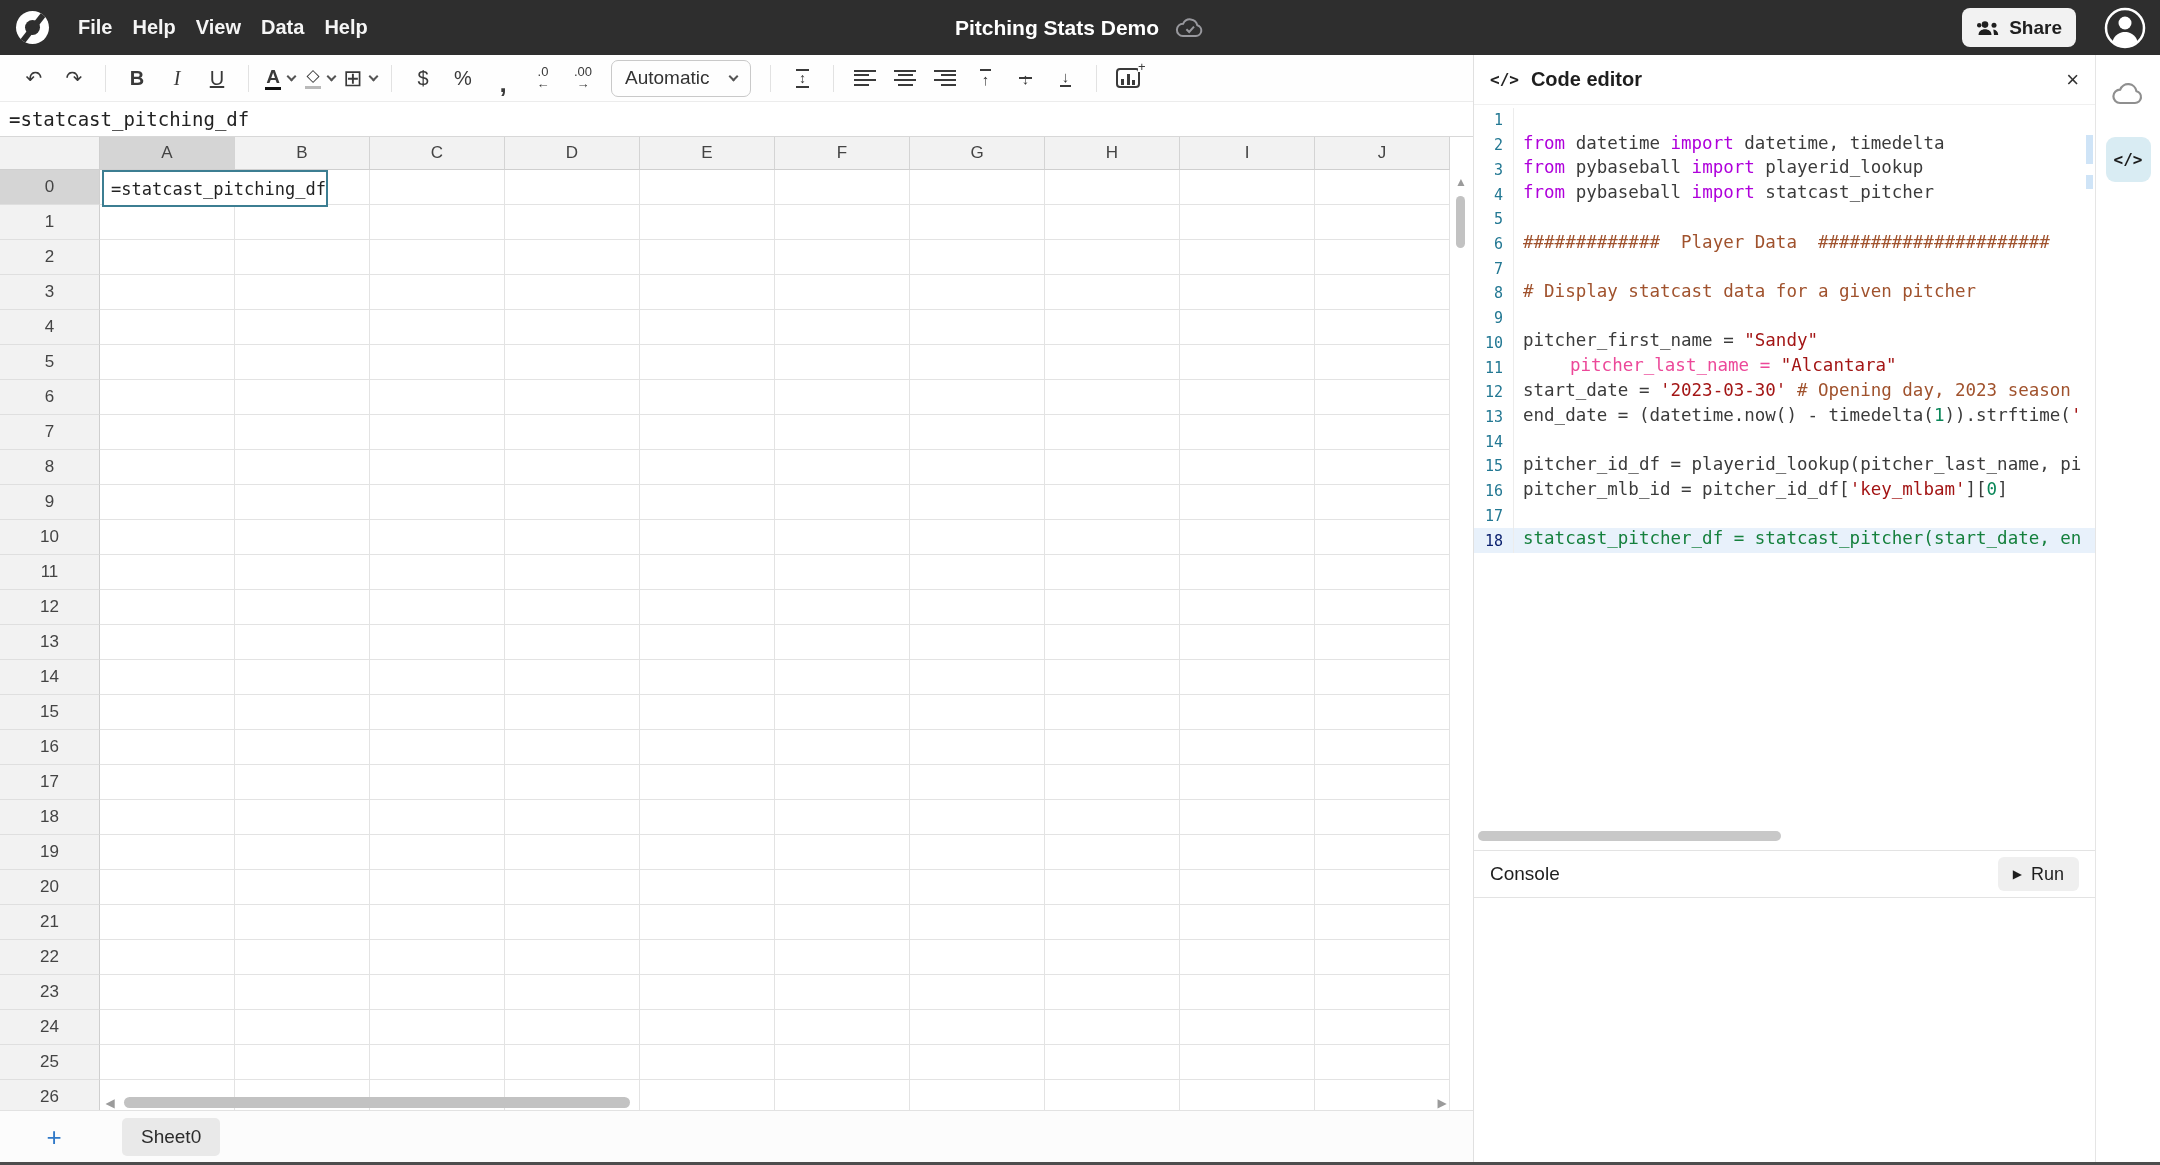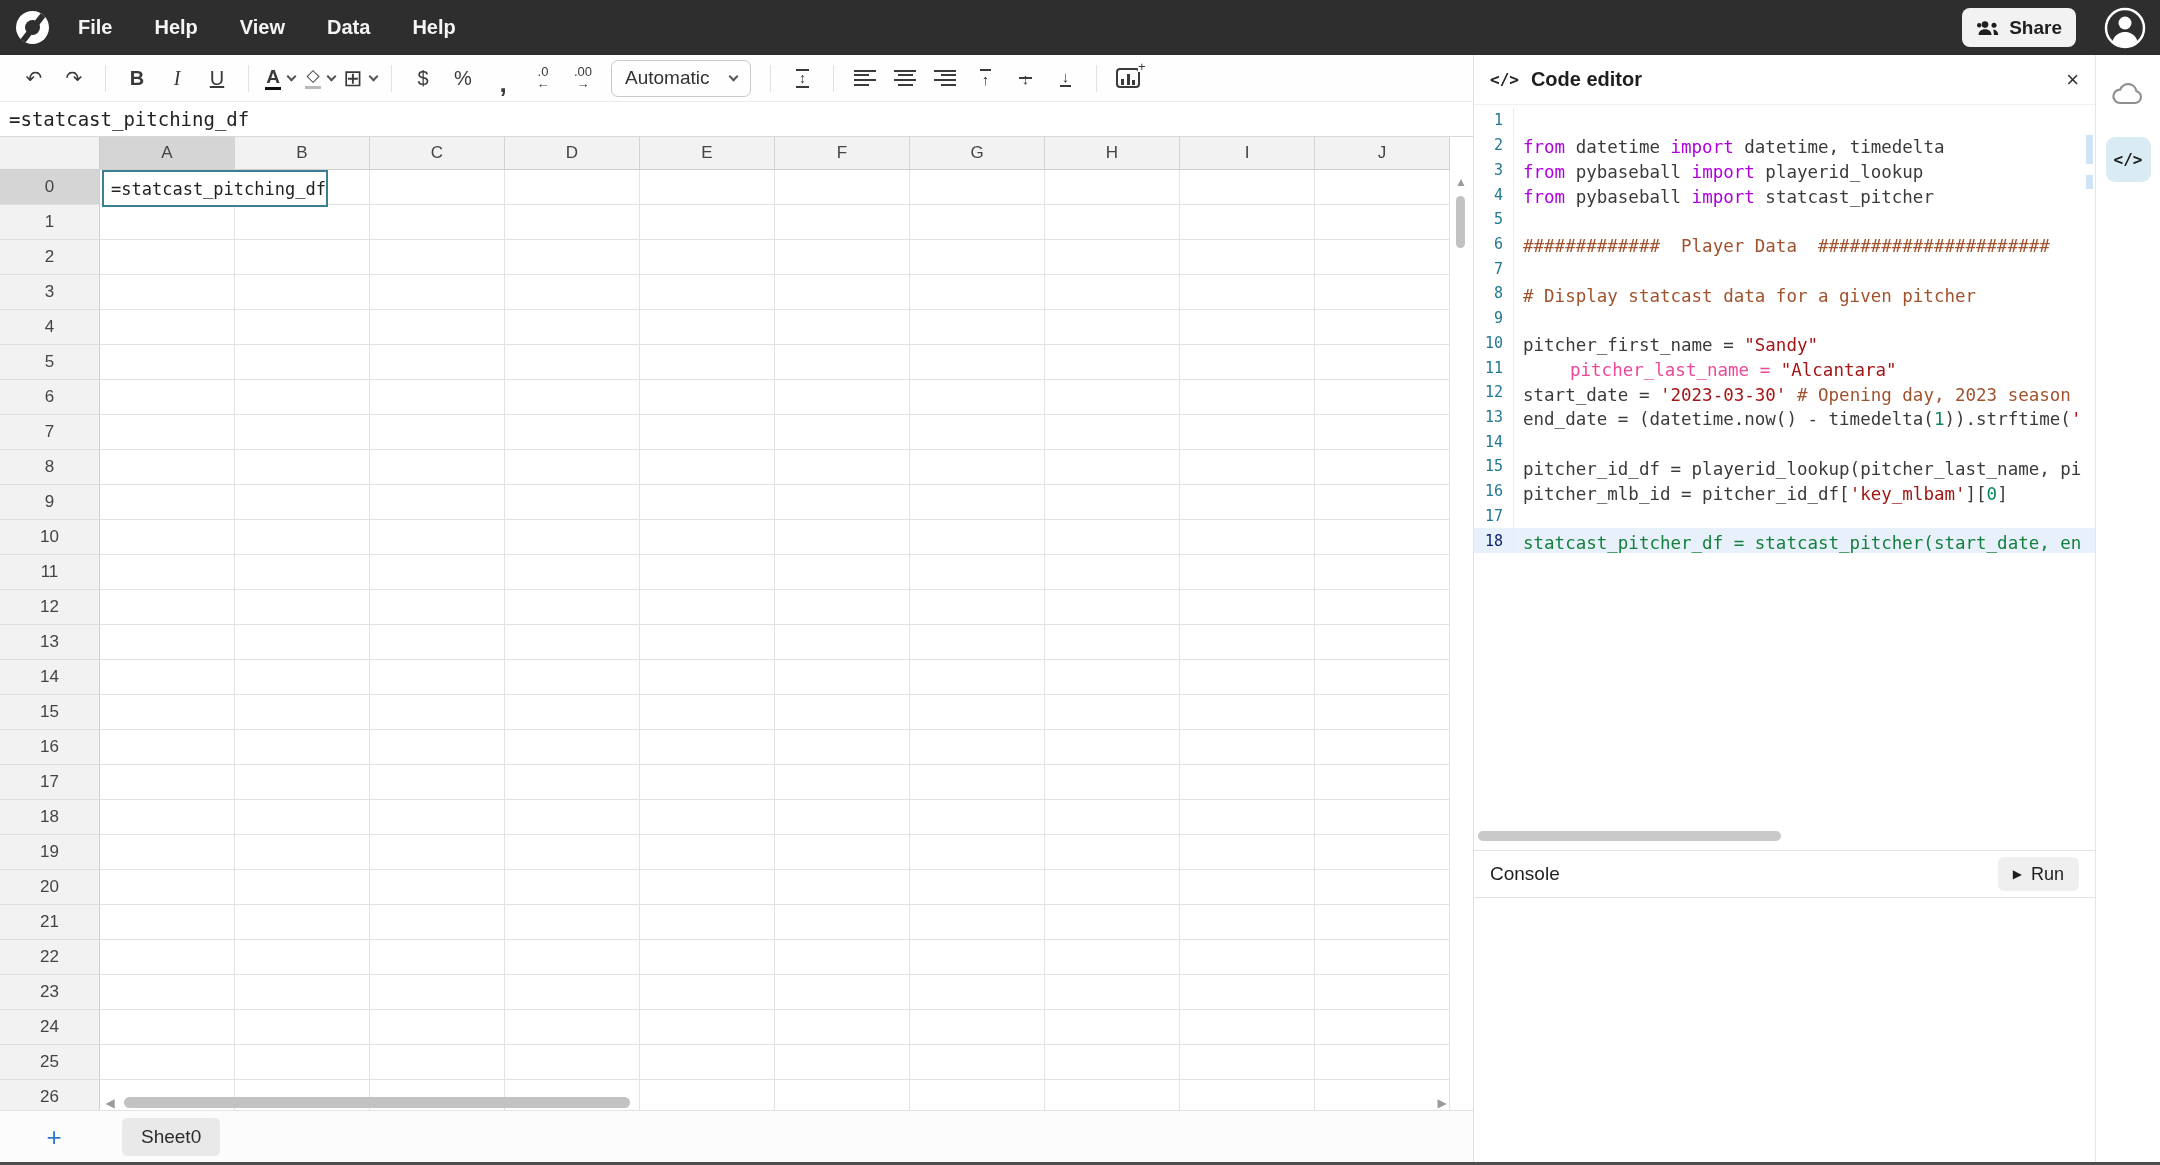--- a/index.html
+++ b/index.html
@@ -8,21 +8,21 @@
   .app { position:relative; width:2160px; height:1165px; background:#fff; overflow:hidden; }
 
   
   .topbar { position:absolute; left:0; top:0; width:2160px; height:55px; background:#2e2e2e;
     display:flex; align-items:center; }
   .logo { position:absolute; left:16px; top:11px; width:33px; height:33px; border-radius:50%;
     background:#fff; overflow:hidden; }
   .logo::before { content:""; position:absolute; inset:9px; background:#2e2e2e; border-radius:50%; }
   .logo::after { content:""; position:absolute; left:14px; top:-4px; width:6px; height:42px;
     background:#2e2e2e; transform:rotate(38deg); }
-  .menus { display:flex; gap:42px; margin-left:78px; }
+  .menus { display:flex; gap:20px; margin-left:78px; }
   .menus span { color:#f5f5f5; font-size:20px; font-weight:700; cursor:default; }
   .title-wrap { position:absolute; left:50%; top:0; height:55px; transform:translateX(-50%);
     display:flex; align-items:center; gap:16px; }
   .title-wrap .ttl { color:#fff; font-size:21px; font-weight:700; white-space:nowrap; }
   .share-btn { position:absolute; right:84px; top:8px; height:39px; padding:16px 14px;
     background:#f2f2f2; border:none; border-radius:8px; display:flex; align-items:center; gap:9px;
     font-family:inherit; }
   .share-btn .lbl { font-size:19px; font-weight:700; color:#1f1f1f; }
   .avatar { position:absolute; right:14px; top:7px; width:42px; height:42px; }
 
@@ -126,21 +126,21 @@
     line-height:20px; font-family:inherit; }
   .cp-editor { position:absolute; left:0; top:50px; width:100%; height:745px; overflow:hidden;
     padding-top:3px; }
   .cl { display:flex; height:24.72px; align-items:center; }
   .cl.active { background:#e8f1fb; }
   .ln { width:29px; text-align:right; font-family:"DejaVu Sans Mono", monospace; font-size:15px;
     color:#237893; flex:none; }
   .cl.active .ln { color:#0b216f; }
   .cd { flex:1; margin-left:10px; border-left:1px solid #ececec; padding-left:9px; overflow:hidden;
     font-family:"DejaVu Sans Mono", monospace; font-size:17.5px; white-space:pre; height:100%;
-    display:flex; align-items:flex-end; }
+    display:flex; align-items:flex-start; }
   .ovr1 { position:absolute; right:2px; top:80px; width:7px; height:29px; background:#cfe4f7; }
   .ovr2 { position:absolute; right:2px; top:120px; width:7px; height:14px; background:#cfe4f7; }
   .cp-hscroll { position:absolute; left:4px; top:776px; width:612px; height:12px; }
   .cp-hscroll .thumb { width:303px; height:10px; background:#c8c8c8; border-radius:5px; }
   .cp-console-header { position:absolute; left:0; top:795px; width:100%; height:48px;
     border-top:1px solid #e3e3e3; border-bottom:1px solid #e3e3e3; display:flex; align-items:center;
     padding:0 16px; }
   .cp-console-header .clabel { font-size:19px; color:#1e1e1e; }
   .run-btn { margin-left:auto; height:34px; padding:0 15px; background:#efefef; border:none;
     border-radius:6px; display:flex; align-items:center; gap:9px; font-size:18px; color:#1e1e1e;
@@ -164,20 +164,27 @@
 
   <header class="topbar">
     <div class="logo"></div>
     <nav class="menus" id="menuBar">
         <span>File</span>
         <span>Help</span>
         <span>View</span>
         <span>Data</span>
         <span>Help</span>
       </nav>
+    <div class="title-wrap">
+      <span class="ttl">Pitching Stats Demo</span>
+      <svg width="30" height="23" viewBox="0 0 30 23">
+        <path d="M8 20h13a5.5 5.5 0 0 0 1.4-10.8A7.5 7.5 0 0 0 8.3 7.7 5.9 5.9 0 0 0 8 20z" fill="none" stroke="#98989d" stroke-width="2"></path>
+        <path d="M11.5 13.2l2.8 2.8 4.8-5.3" fill="none" stroke="#98989d" stroke-width="2"></path>
+      </svg>
+    </div>
     <button class="share-btn">
       <svg width="24" height="18" viewBox="0 0 24 18">
         <circle cx="9" cy="5.6" r="3.3" fill="#1f1f1f"></circle>
         <path d="M2.5 16c0-3.6 3-5.7 6.5-5.7s6.5 2.1 6.5 5.7z" fill="#1f1f1f"></path>
         <circle cx="18" cy="6.2" r="2.5" fill="#1f1f1f"></circle>
         <path d="M17.3 10.6c2.9.3 4.9 2.3 4.9 5.4h-4.2" fill="#1f1f1f"></path>
         <circle cx="3.2" cy="6.2" r="2.2" fill="#1f1f1f"></circle>
       </svg>
       <span class="lbl">Share</span>
     </button>

